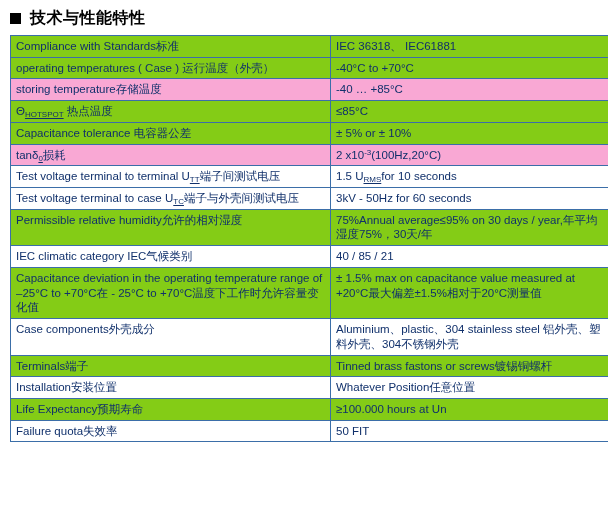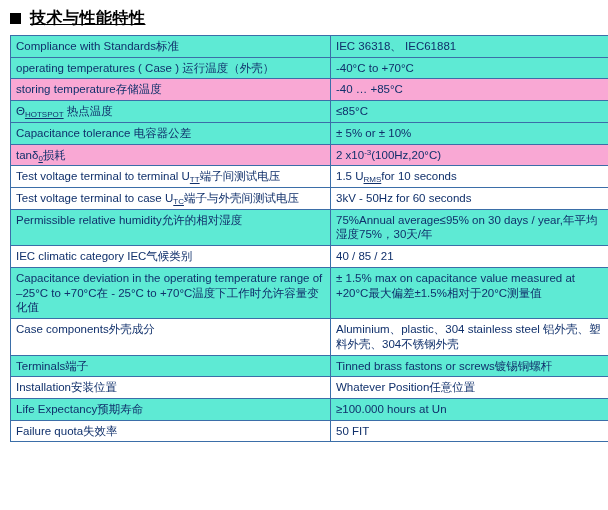--- a/index.html
+++ b/index.html
@@ -16,21 +16,20 @@
   .page {
     position: relative;
     width: 608px;
     height: 510px;
     box-sizing: border-box;
   }
   .title-row {
     display: flex;
     align-items: center;
     padding: 8px 15px 6px 10px;
-    text-decoration: underline;
   }
   .title-bullet {
     width: 11px;
     height: 11px;
     background: #000000;
     margin-right: 9px;
     flex: 0 0 auto;
   }
   .title-text {
     font-size: 16px;
@@ -49,21 +48,21 @@
     padding: 3px 4px 3px 5px;
     font-size: 11.5px;
     line-height: 1.28;
     vertical-align: top;
     color: #10306b;
     word-wrap: break-word;
   }
   td.c1 { width: 310px; }
   td.c2 { width: 268px; }
 
-  .row-cyan td { background: #5eead4; }
+  .row-cyan td { background: #84cc16; }
   .row-blue td { background: #f9a8d4; }
   .italic { font-style: italic; }
   sub {
     font-size: 8px;
     vertical-align: baseline;
     position: relative;
     top: 2px;
     text-decoration: underline;
   }
   sup {

